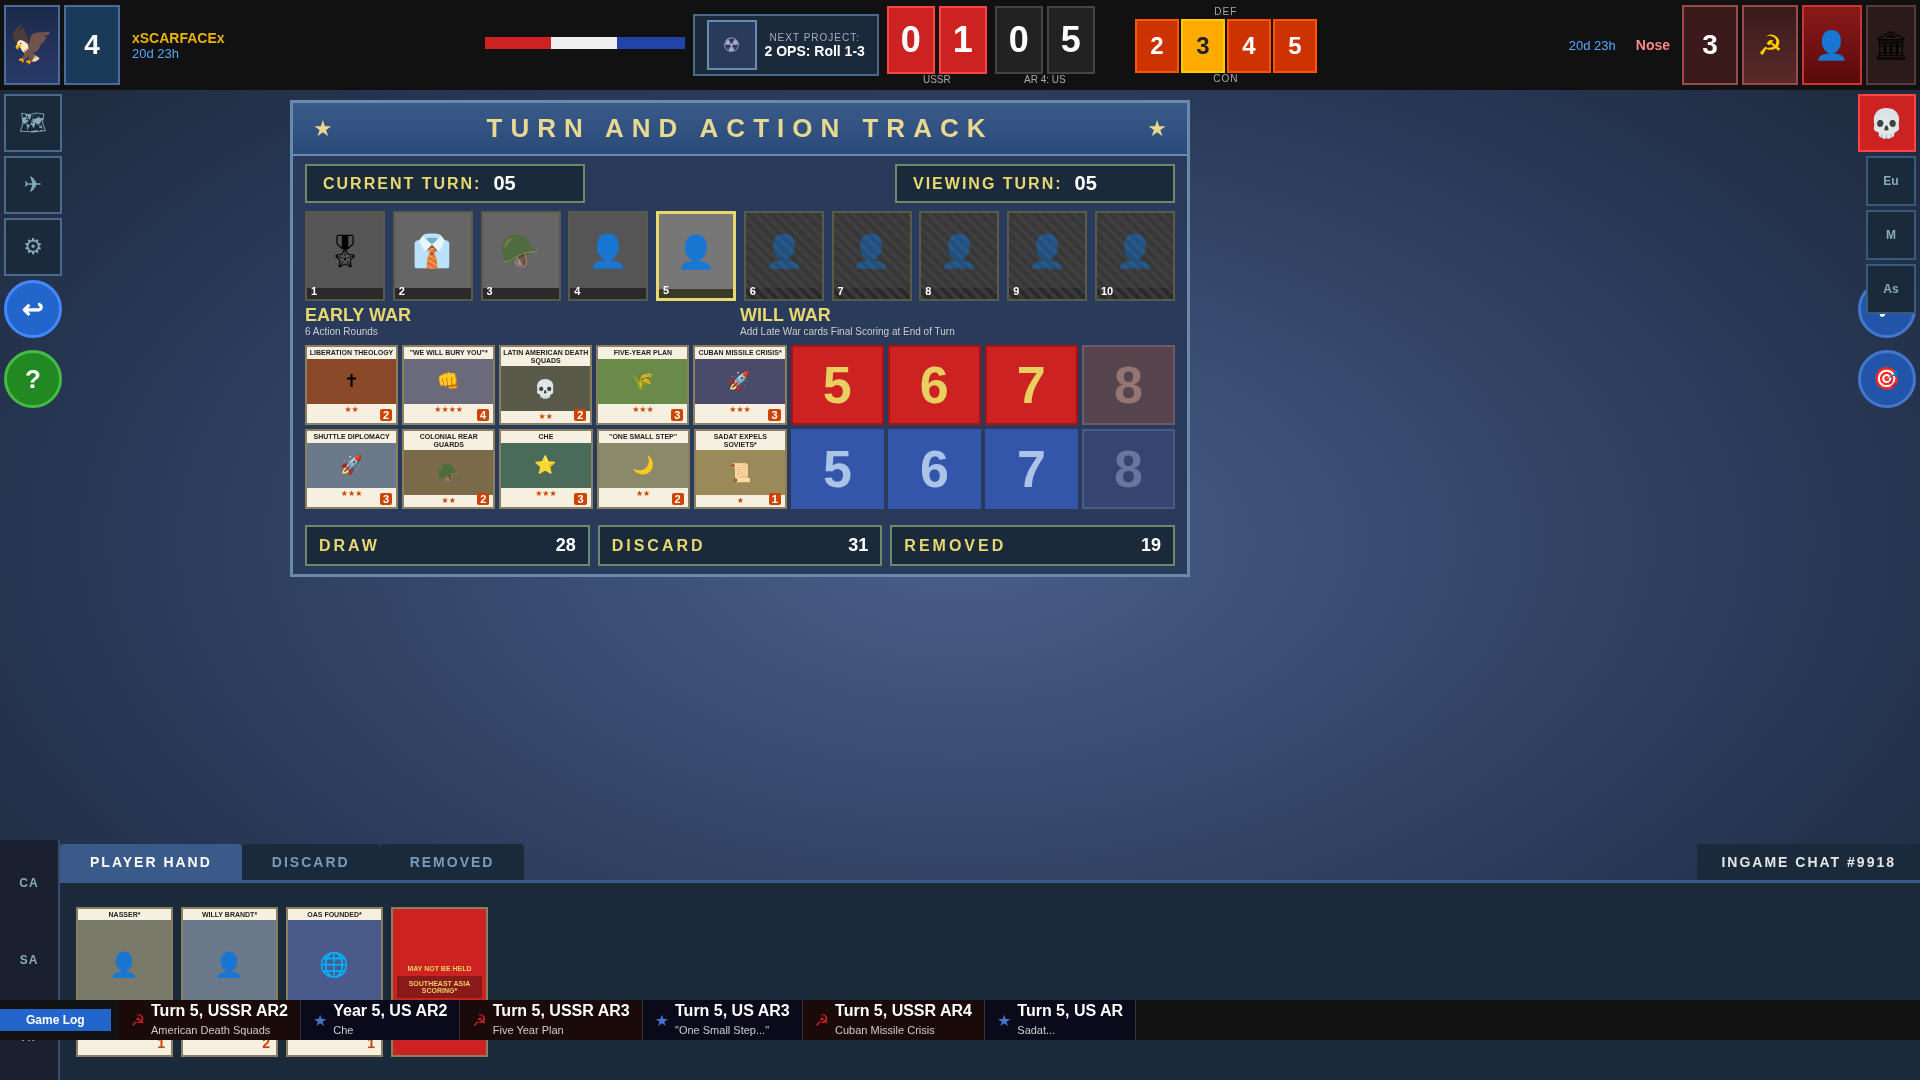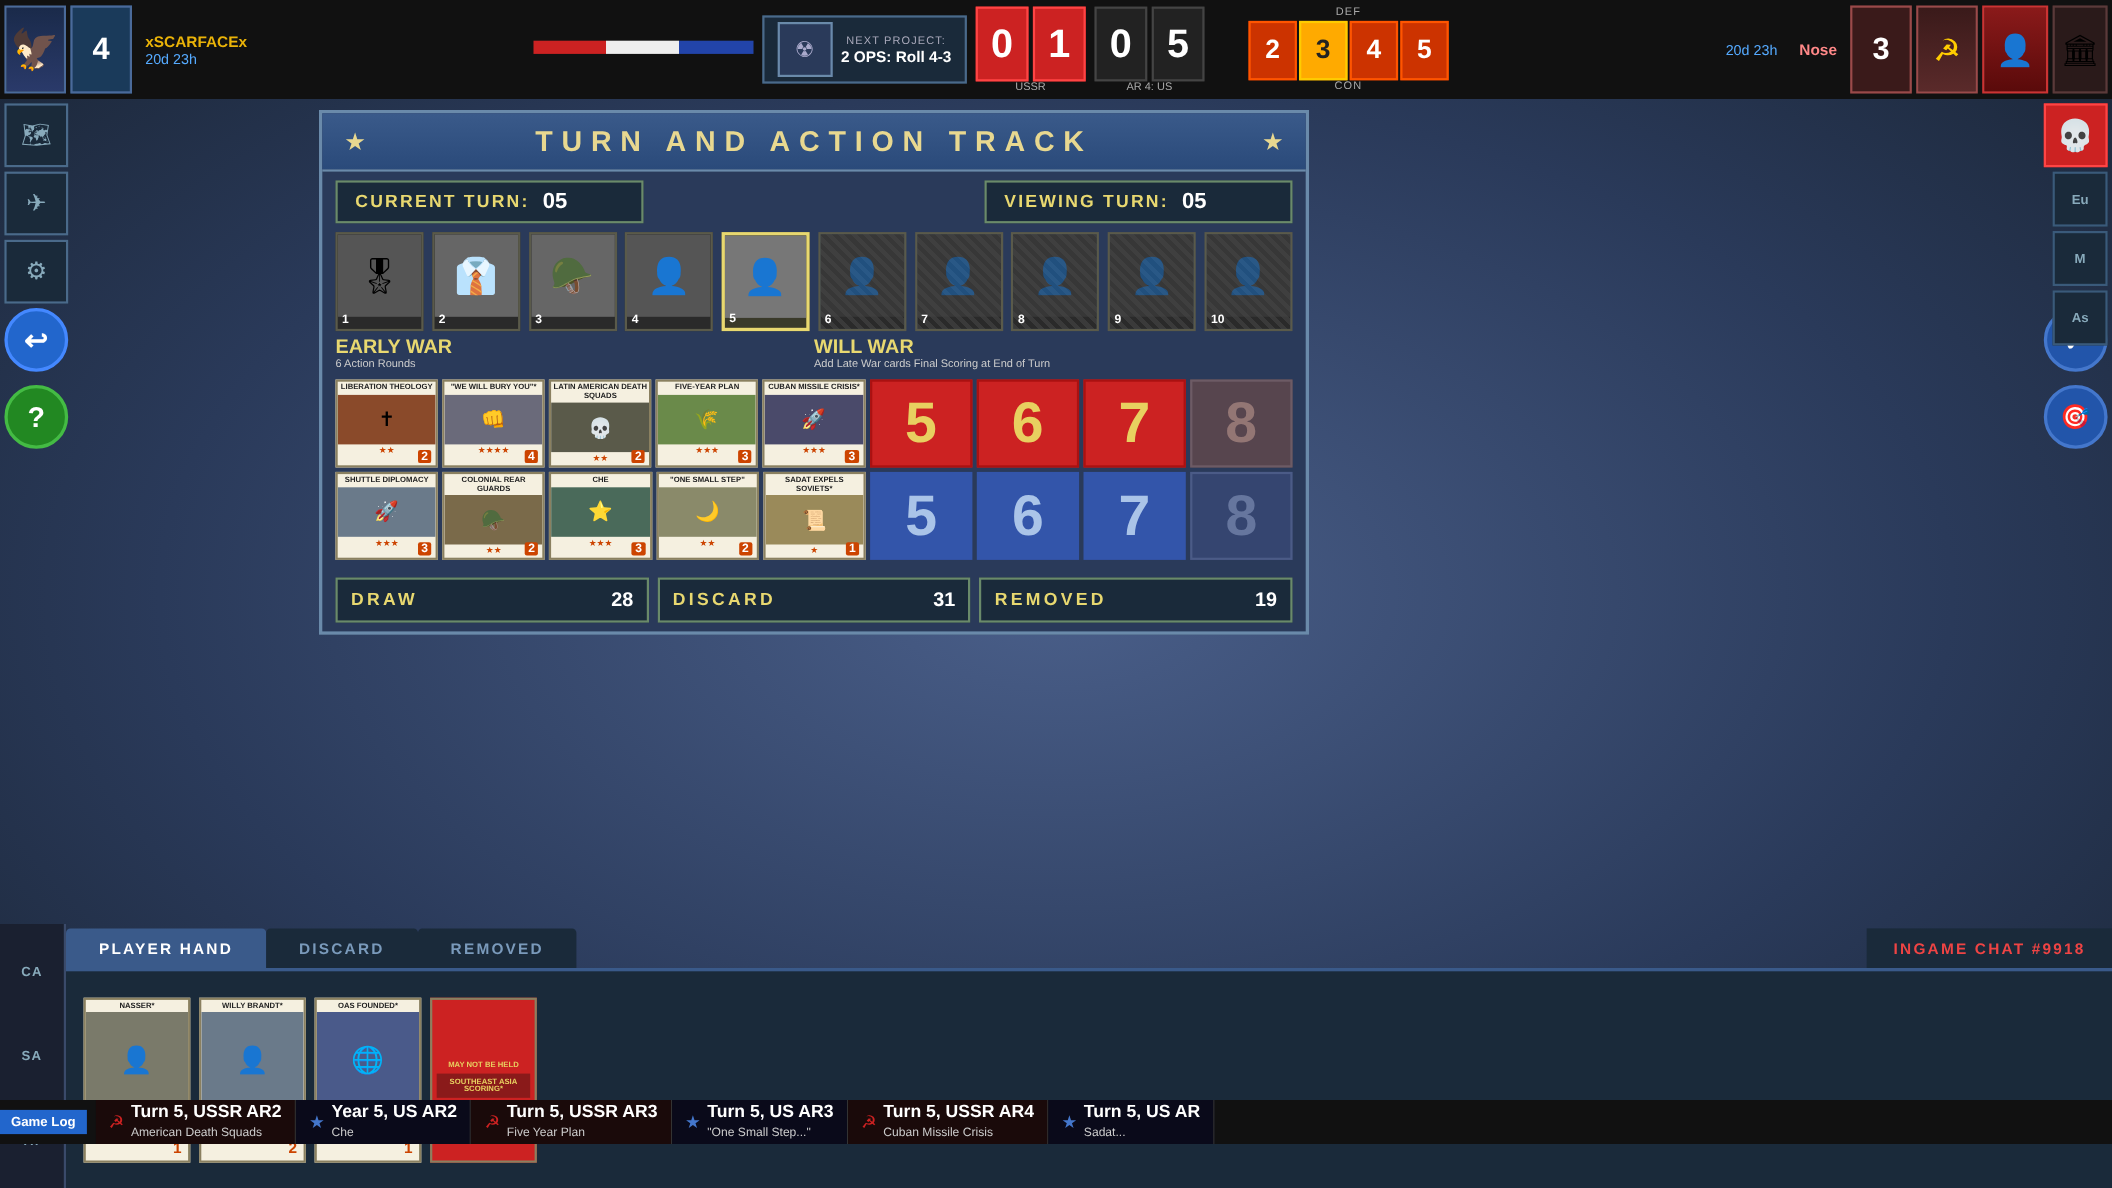--- a/index.html
+++ b/index.html
@@ -450,21 +450,21 @@
       border-top-left-radius: 4px;
       border-top-right-radius: 4px;
     }
 
     .tab-active { background: #3a5a8a; color: white; }
     .tab-inactive { background: #1a2a3a; color: #7a9abb; }
 
     .tab-right {
       margin-left: auto;
       background: #1a2a3a;
-      color: #ef4444;
+      color: #e5e5e5;
       padding: 10px 24px;
       font-size: 14px;
       font-weight: 900;
       letter-spacing: 2px;
     }
 
     
     .player-hand-area {
       position: absolute;
       bottom: 0; left: 60px; right: 0;
@@ -567,21 +567,21 @@
       display: flex;
       align-items: center;
       overflow: hidden;
     }
 
     .game-log-label {
       background: #2266cc;
       color: white;
       font-size: 12px;
       font-weight: 900;
-      padding: 4px 10px;
+      padding: 4px 26px;
       margin-right: 8px;
       flex-shrink: 0;
     }
 
     .log-entries {
       display: flex; gap: 0;
       flex: 1;
       overflow: hidden;
     }
 
@@ -653,21 +653,21 @@
   <div class="center-top">
 
     <div style="display:flex;flex-direction:column;align-items:center;">
       <div style="width:200px;height:12px;background:linear-gradient(90deg,#cc2222,#cc2222 33%,#eee 33%,#eee 66%,#2244aa 66%);margin-bottom:4px;"></div>
     </div>
 
     <div class="next-project-box">
       <div class="next-project-icon">☢</div>
       <div class="next-project-text">
         <div style="color:#aab;font-size:10px;letter-spacing:1px;">NEXT PROJECT:</div>
-        <div style="color:white;font-size:14px;font-weight:bold;">2 OPS: Roll 4-3</div>
+        <div style="color:white;font-size:14px;font-weight:bold;">2 OPS: Roll 1-3</div>
       </div>
     </div>
 
     <div style="display:flex;flex-direction:column;align-items:center;">
       <div class="score-box">
         <div class="score-digit">0</div>
         <div class="score-digit">1</div>
       </div>
       <div class="score-label">USSR</div>
     </div>

